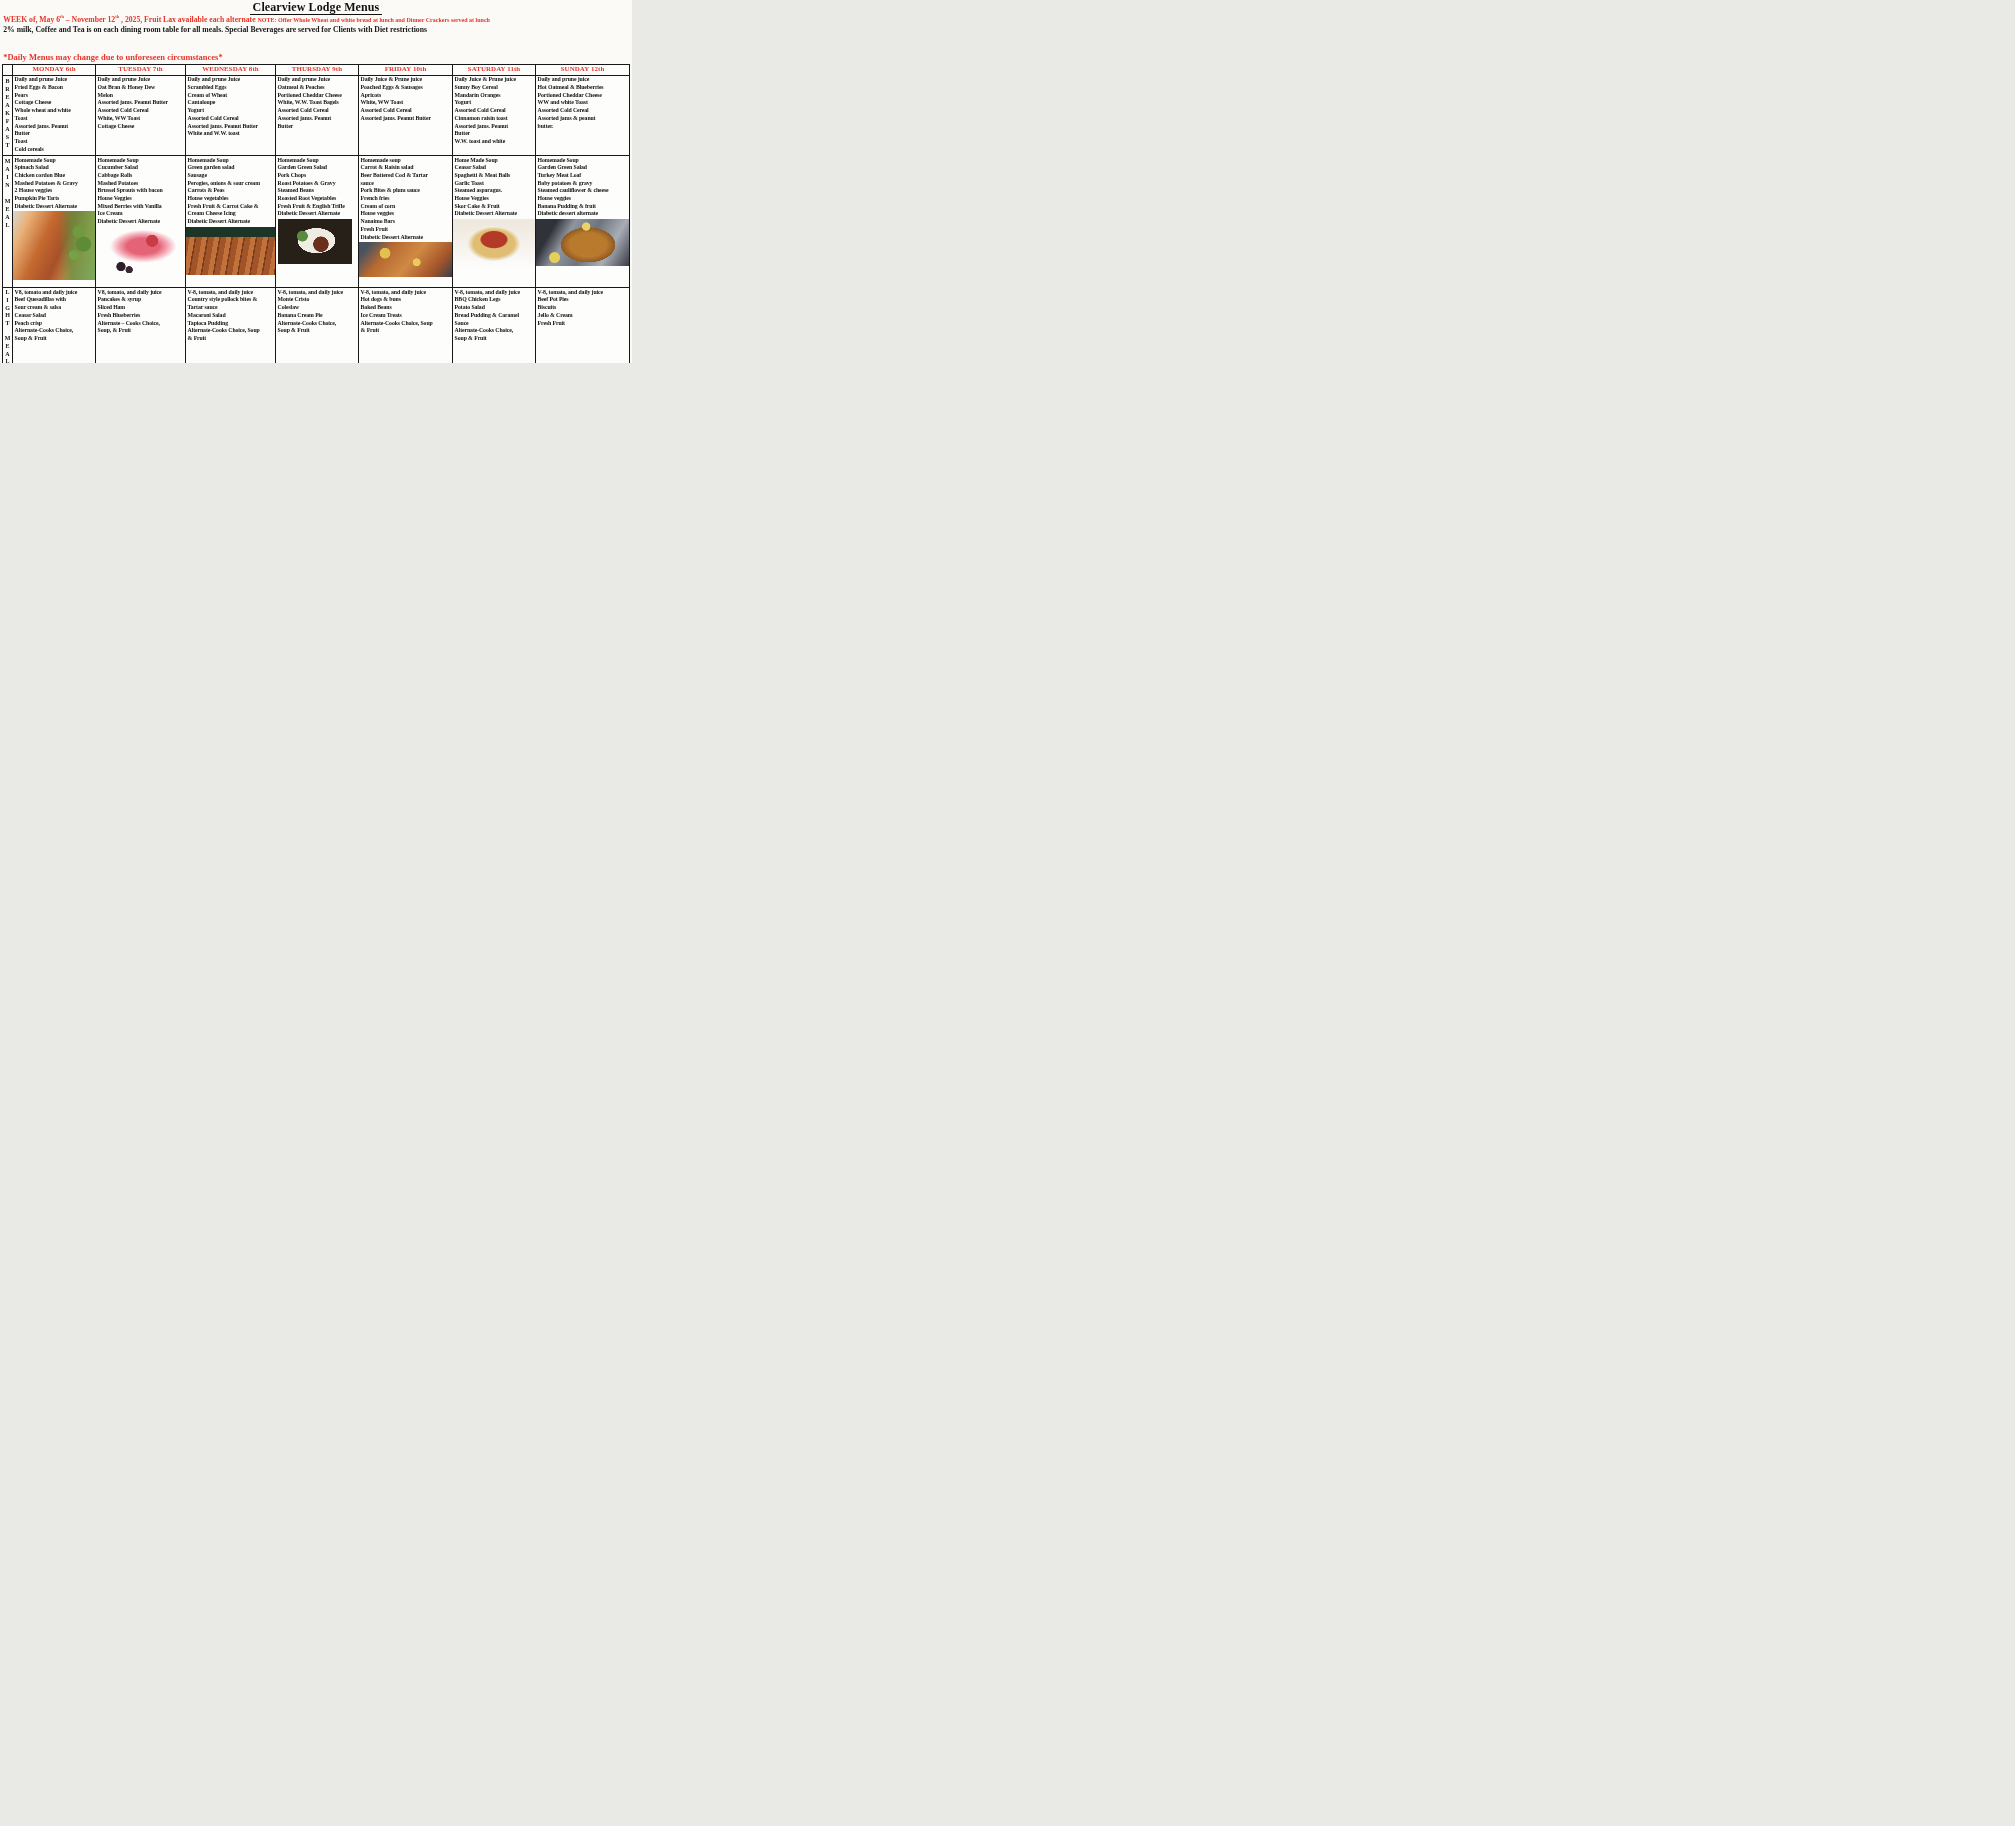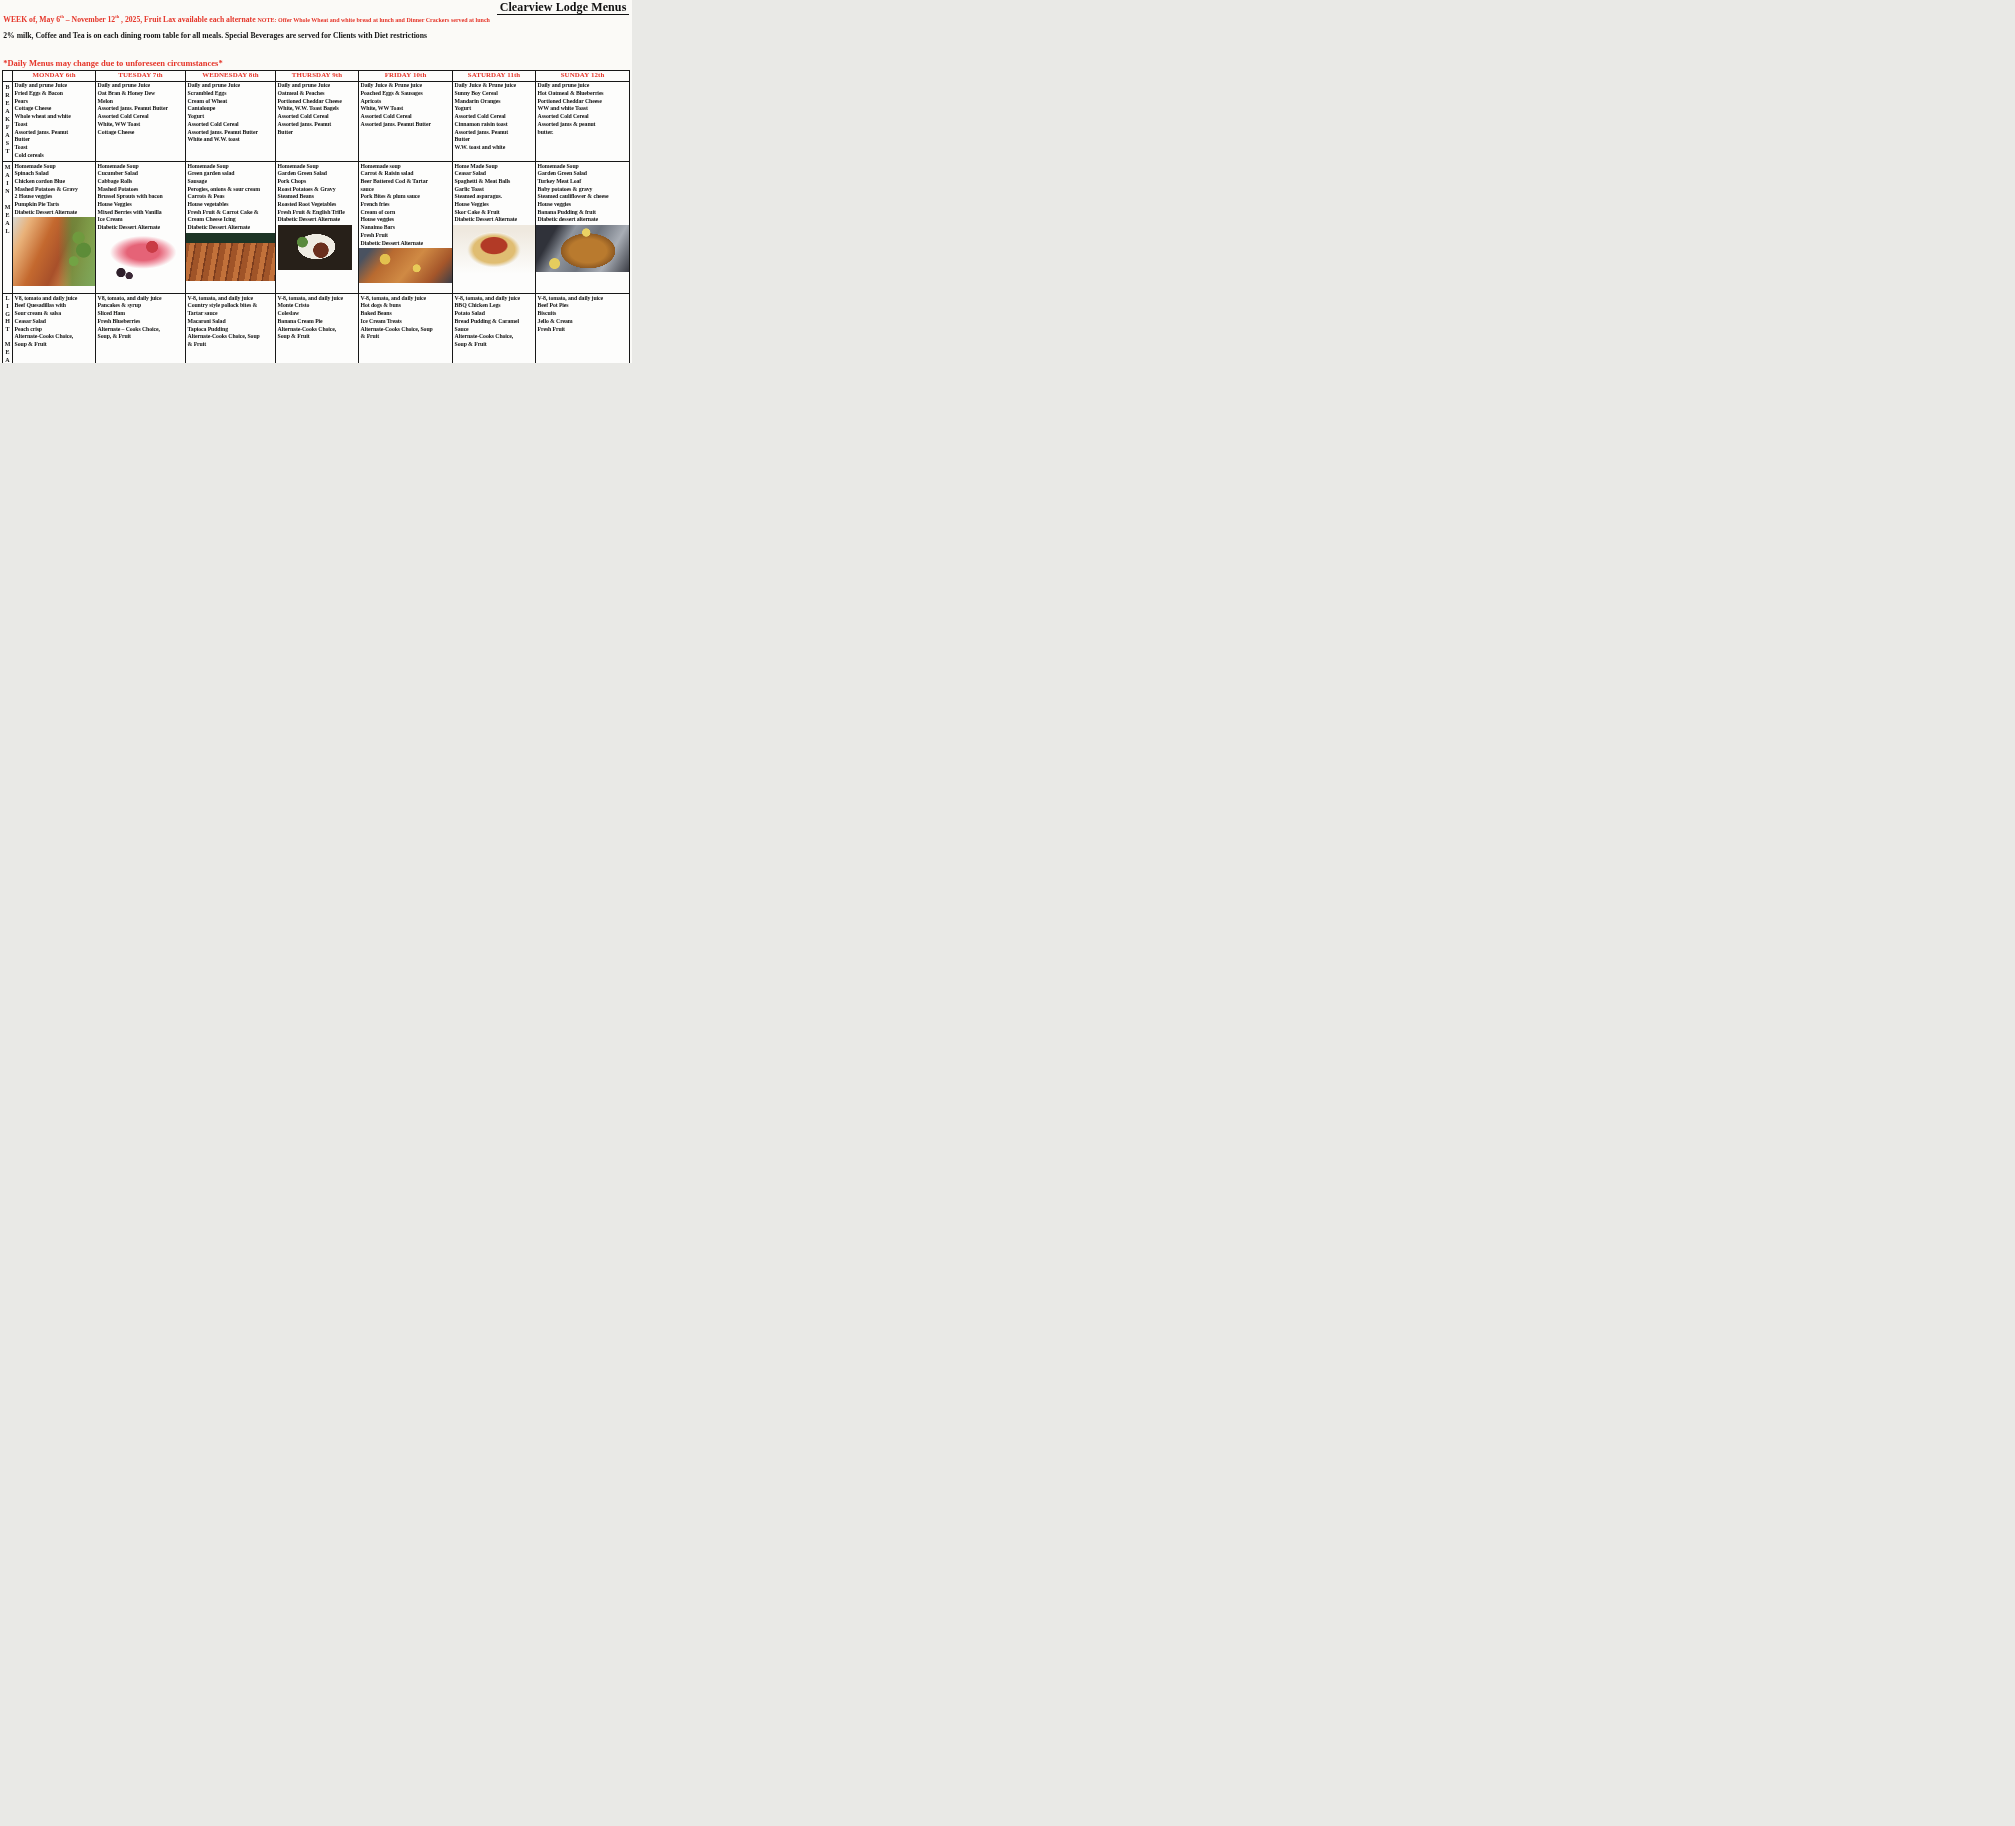--- a/index.html
+++ b/index.html
@@ -3,31 +3,31 @@
 <meta charset="utf-8">
 <style>
   html,body{margin:0;padding:0;background:#e9e9e6;}
   .page{
     position:relative;width:632px;height:363px;overflow:hidden;
     background:#fbfaf7;color:#161616;
     font-family:"Liberation Serif","DejaVu Serif",serif;
   }
   
   .doc-header{padding:0.8px 3.2px 0 3.2px;}
-  .title-row{text-align:right;margin:0 0 1.2px 0;}
+  .title-row{text-align:center;margin:0 0 1.2px 0;}
   .title-text{
     display:inline-block;font-size:12px;font-weight:bold;color:#111;
     border-bottom:1.6px solid #111;line-height:1.05;padding:0 2.4px 0.4px 2.4px;
     letter-spacing:0.1px;
   }
   .hline{font-weight:bold;line-height:1.16;white-space:nowrap;}
   .week-line{color:#e5362a;font-size:7.7px;}
   .week-line sup{font-size:4.4px;vertical-align:super;line-height:0;}
   .week-note{font-size:6px;}
-  .beverage-line{color:#161616;font-size:7.7px;margin-top:7px;}
+  .beverage-line{color:#161616;font-size:7.7px;margin-top:1px;}
   .disclaimer-line{color:#e5362a;font-size:8.5px;margin-top:18px;}
   
   table.menu-table{
     border-collapse:collapse;table-layout:fixed;
     width:628px;margin:1.6px 0 0 2px;background:#fdfdfc;
   }
   .menu-table th,.menu-table td{
     border:0.8px solid #181818;vertical-align:top;padding:0;
   }
   .menu-table{border:1.2px solid #141414;}

